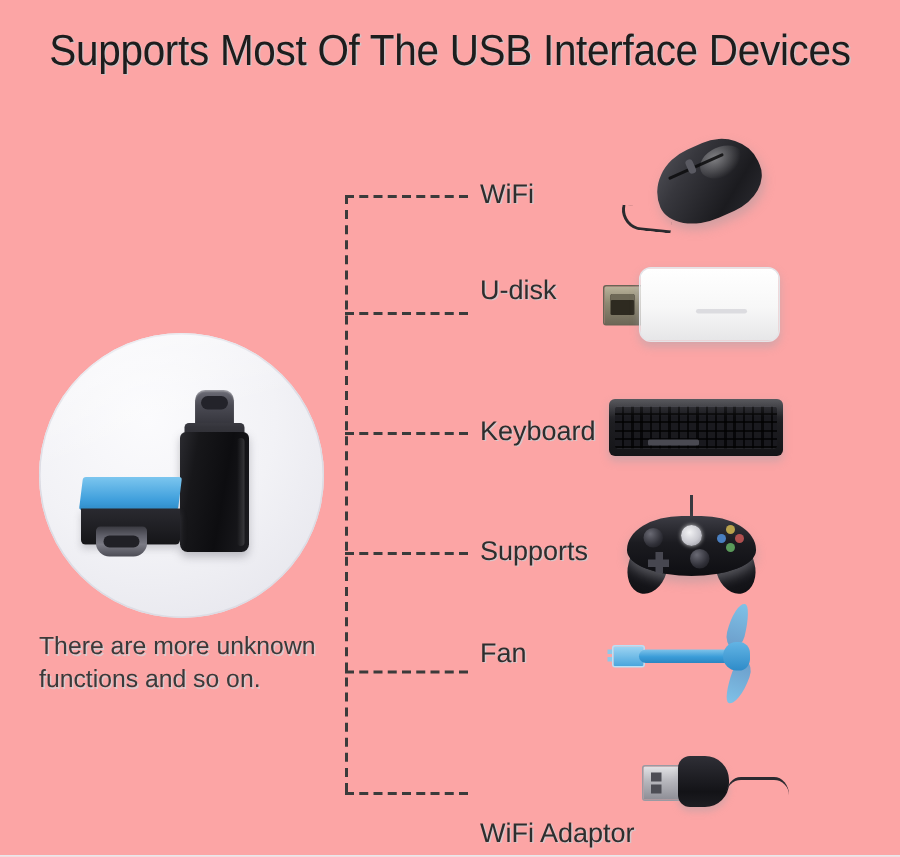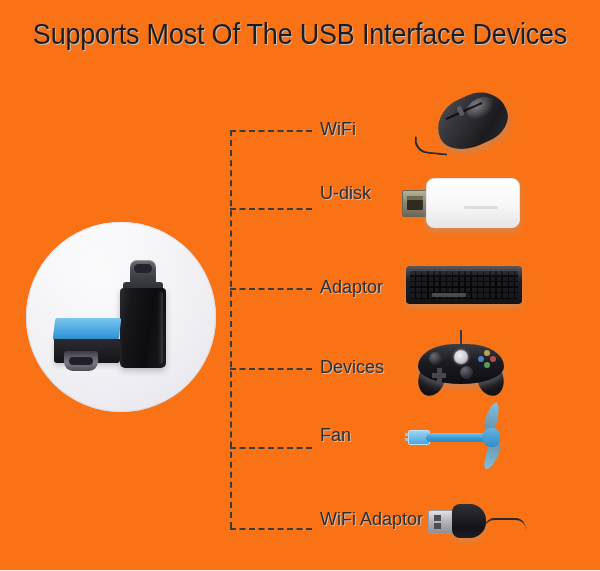--- a/index.html
+++ b/index.html
@@ -7,21 +7,21 @@
     padding: 0;
     background: #ffffff;
   }
   body {
     font-family: "Liberation Sans", "DejaVu Sans", sans-serif;
   }
   #page {
     position: relative;
     width: 600px;
     height: 571px;
-    background: #f97316;
+    background: #fca5a5;
     overflow: hidden;
     border-bottom: 1px solid #e8e8ec;
     box-sizing: border-box;
   }
 
   
   #title {
     position: absolute;
     left: 0;
     top: 16px;
@@ -473,37 +473,38 @@
     </div>
 
     <div class="adapter-blue">
       <div class="abl-top"></div>
       <div class="abl-body"></div>
       <div class="abl-plug"></div>
     </div>
   </div>
 
   <div id="caption">
-    <br>
+    <span>There are more unknown</span><br>
+    <span>functions and so on.</span>
   </div>
 
   <div id="spine"></div>
   <div class="branch" style="top:130px"></div>
   <div class="branch" style="top:208px"></div>
   <div class="branch" style="top:288px"></div>
   <div class="branch" style="top:368px"></div>
   <div class="branch" style="top:447px"></div>
   <div class="branch" style="top:528px"></div>
 
   <div class="row-label" style="top:118px">WiFi</div>
   <div class="row-label" style="top:182px">U-disk</div>
-  <div class="row-label" style="top:276px">Adaptor</div>
-  <div class="row-label" style="top:356px">Devices</div>
+  <div class="row-label" style="top:276px">Keyboard</div>
+  <div class="row-label" style="top:356px">Supports</div>
   <div class="row-label" style="top:424px">Fan</div>
-  <div class="row-label" style="top:508px">WiFi Adaptor</div>
+  <div class="row-label" style="top:544px">WiFi Adaptor</div>
 
   <div class="device" id="dev-mouse">
     <div class="mouse-cable"></div>
     <div class="mouse-body"></div>
     <div class="mouse-gloss"></div>
     <div class="mouse-split"></div>
     <div class="mouse-wheel"></div>
   </div>
 
   <div class="device" id="dev-udisk">

